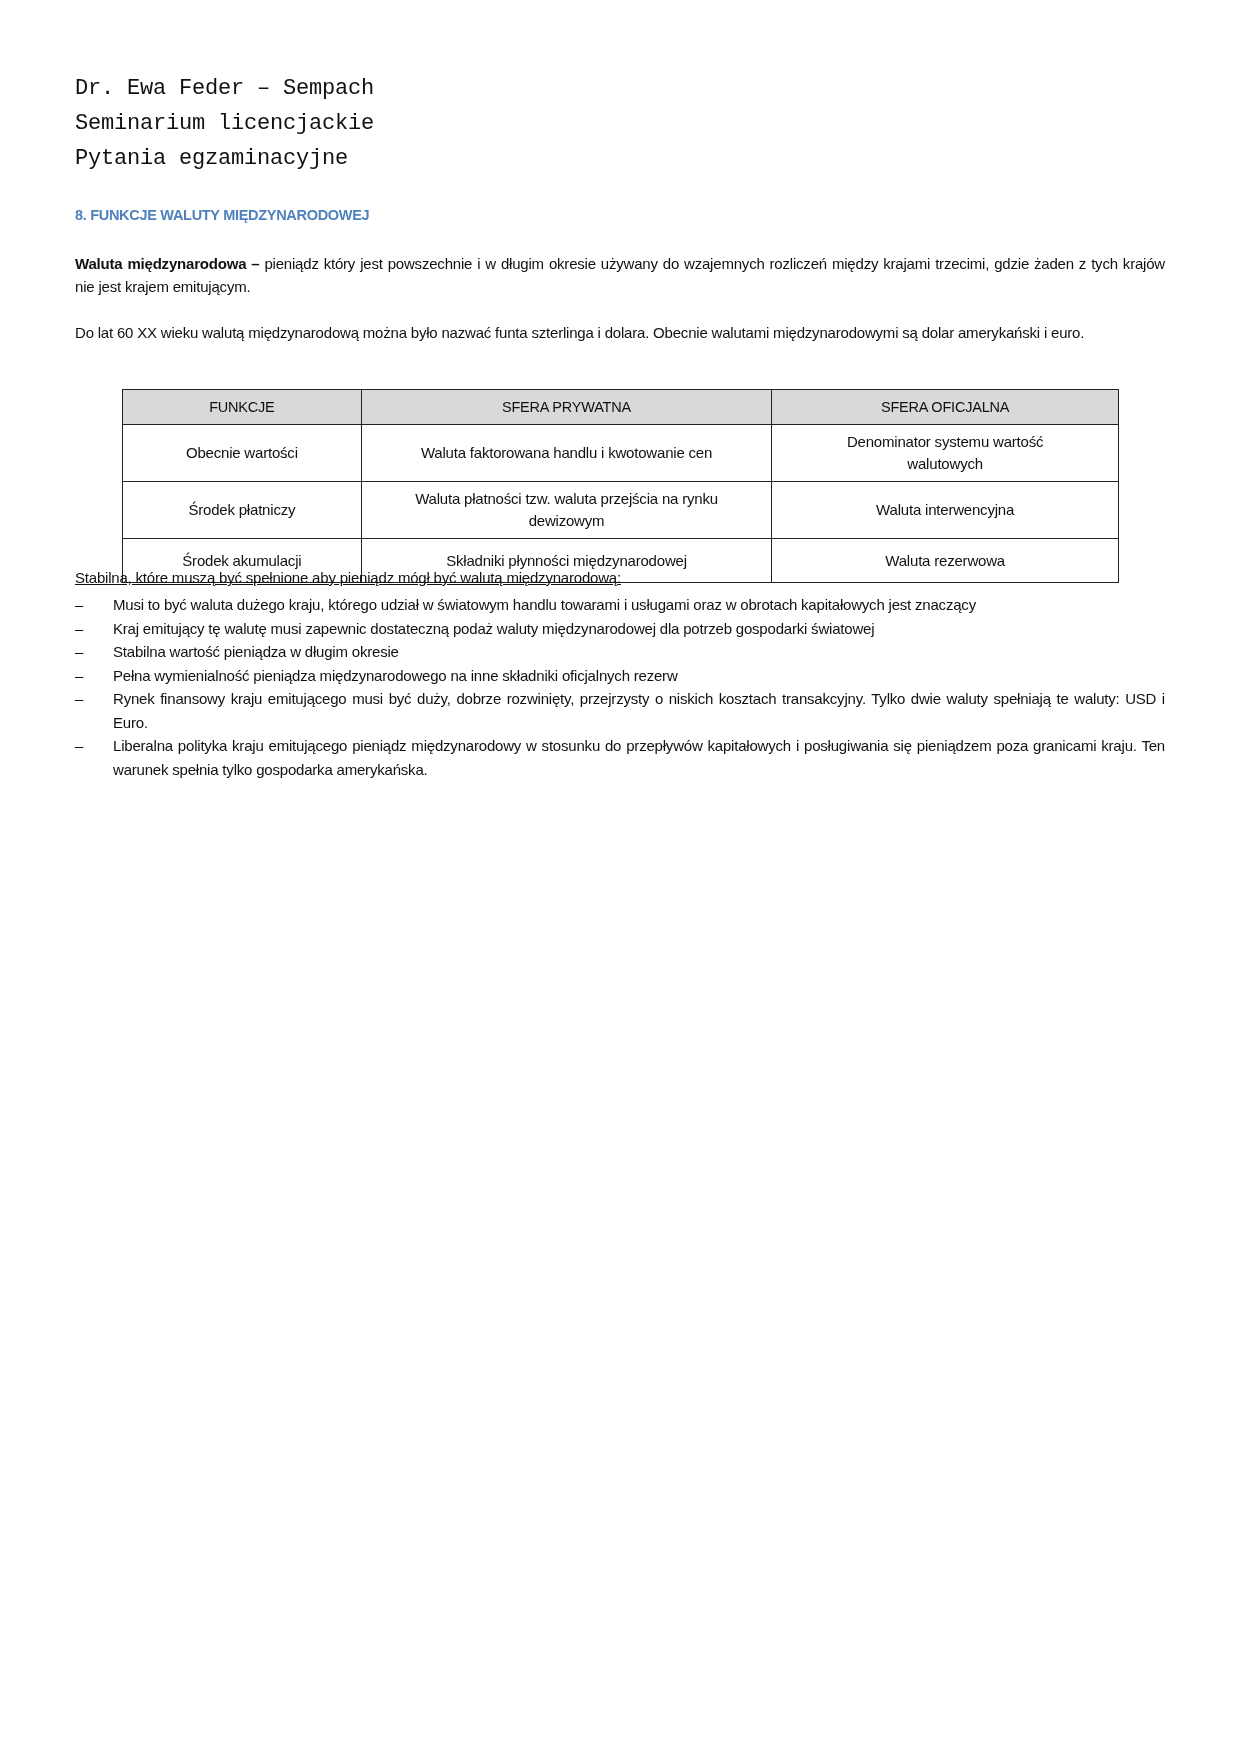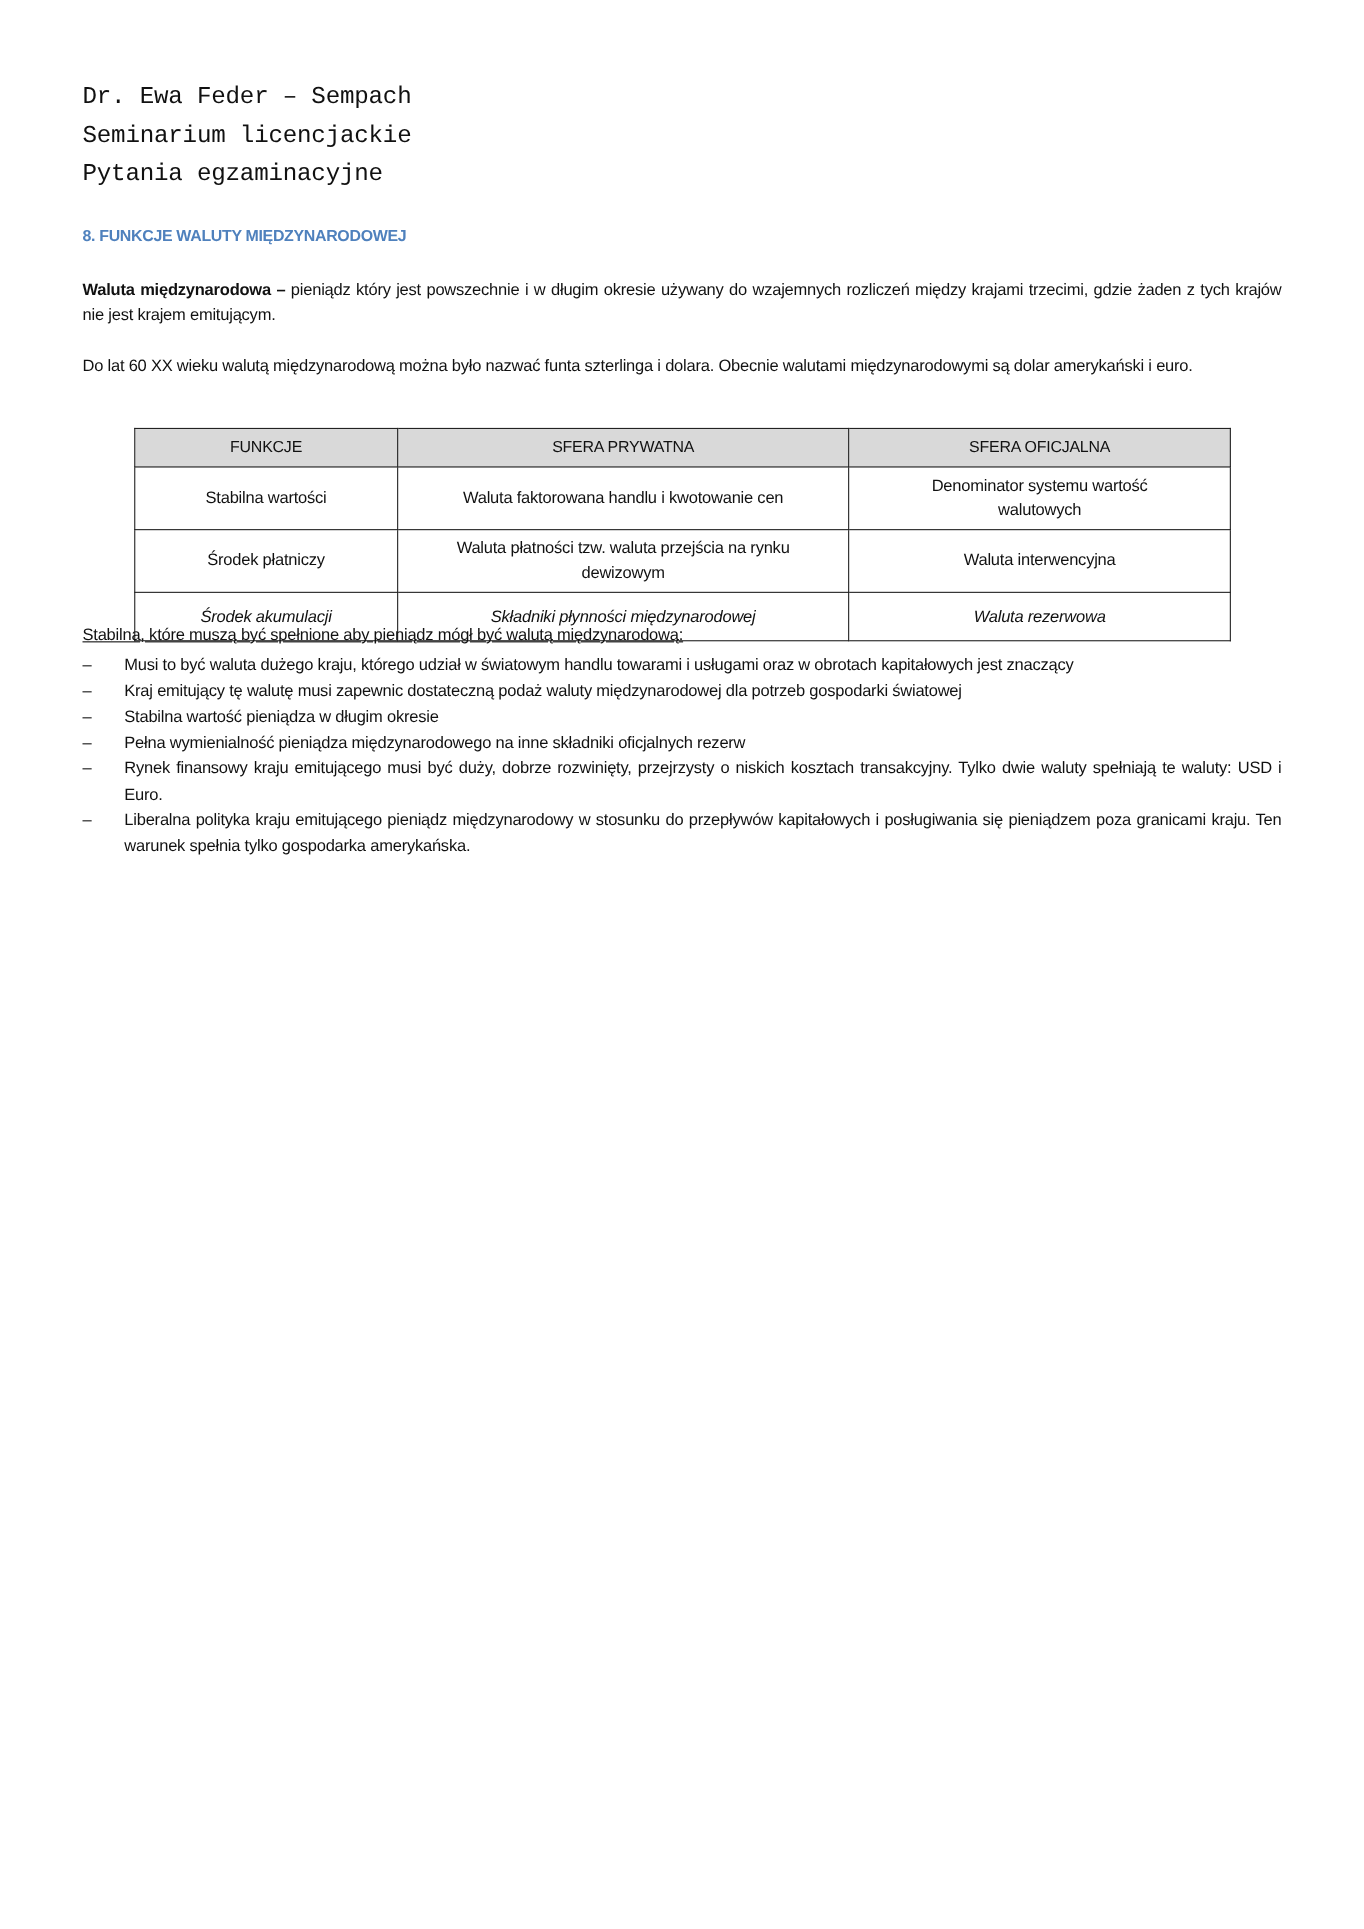--- a/index.html
+++ b/index.html
@@ -11,21 +11,21 @@
   #h3 { top: 145px; }
   .section-heading { position: absolute; left: 75px; top: 207px; font-size: 14.5px; font-weight: bold; color: #4f81bd; letter-spacing: -0.3px; }
   .para { position: absolute; left: 75px; width: 1090px; font-size: 15px; line-height: 23px; text-align: justify; letter-spacing: -0.2px; }
   #p1 { top: 252px; }
   #p2 { top: 321px; }
   .bold { font-weight: bold; }
   table.func { position: absolute; left: 122px; top: 389px; width: 997px; border-collapse: collapse; font-size: 15px; letter-spacing: -0.2px; }
   table.func th, table.func td { border: 1.5px solid #222; text-align: center; vertical-align: middle; padding: 6px 10px; line-height: 22px; }
   table.func th { background: #d9d9d9; font-weight: normal; height: 22px; font-size: 14.5px; }
   table.func td { height: 44px; }
-  table.func tr.last td { height: 31px; font-style: italic; }
+  table.func tr.last td { height: 31px; }
   col.c1 { width: 239px; } col.c2 { width: 411px; } col.c3 { width: 347px; }
   .cond-title { position: absolute; left: 75px; top: 569px; font-size: 15px; text-decoration: underline; letter-spacing: -0.2px; }
   ul.cond { position: absolute; left: 75px; top: 593px; width: 1090px; margin: 0; padding: 0; list-style: none; font-size: 15px; line-height: 23.5px; letter-spacing: -0.2px; }
   ul.cond li { position: relative; padding-left: 38px; text-align: justify; }
   ul.cond li .dash { position: absolute; left: 0; top: 0; }
 </style>
 </head>
 <body>
 
 <div class="page">
@@ -50,21 +50,21 @@
       </colgroup>
     <thead>
       <tr>
         <th>FUNKCJE</th>
         <th>SFERA PRYWATNA</th>
         <th>SFERA OFICJALNA</th>
       </tr>
     </thead>
     <tbody>
       <tr>
-        <td>Stabilna wartości</td>
+        <td>Obecnie wartości</td>
         <td>Waluta faktorowana handlu i kwotowanie cen</td>
         <td style="padding:0 50px;">Denominator systemu wartość walutowych</td>
       </tr>
       <tr>
         <td>Środek płatniczy</td>
         <td style="padding:0 20px;">Waluta płatności tzw. waluta przejścia na rynku dewizowym</td>
         <td>Waluta interwencyjna</td>
       </tr>
       <tr class="last">
         <td>Środek akumulacji</td>

